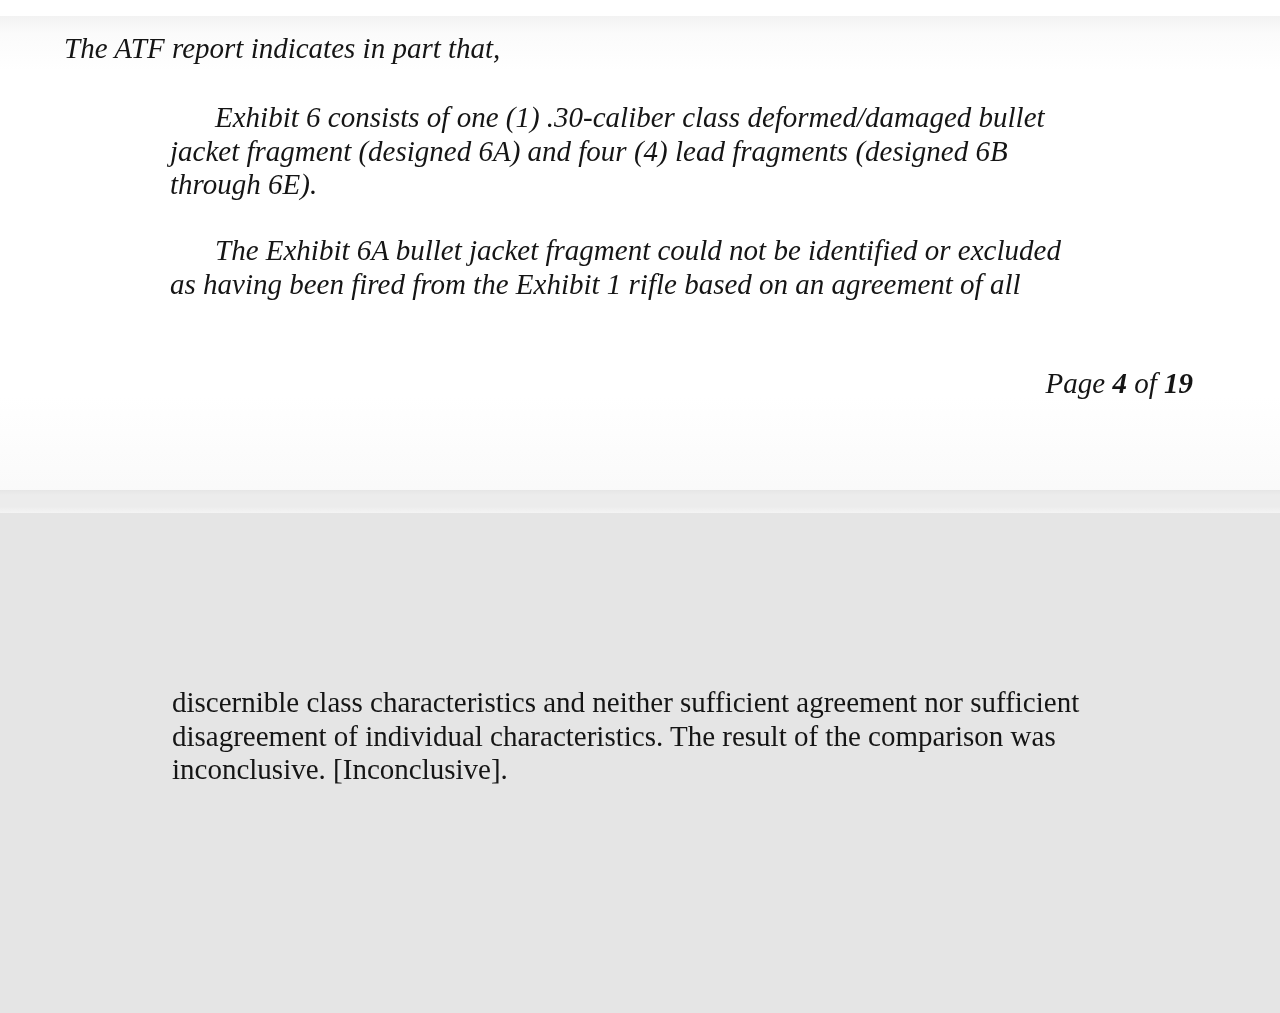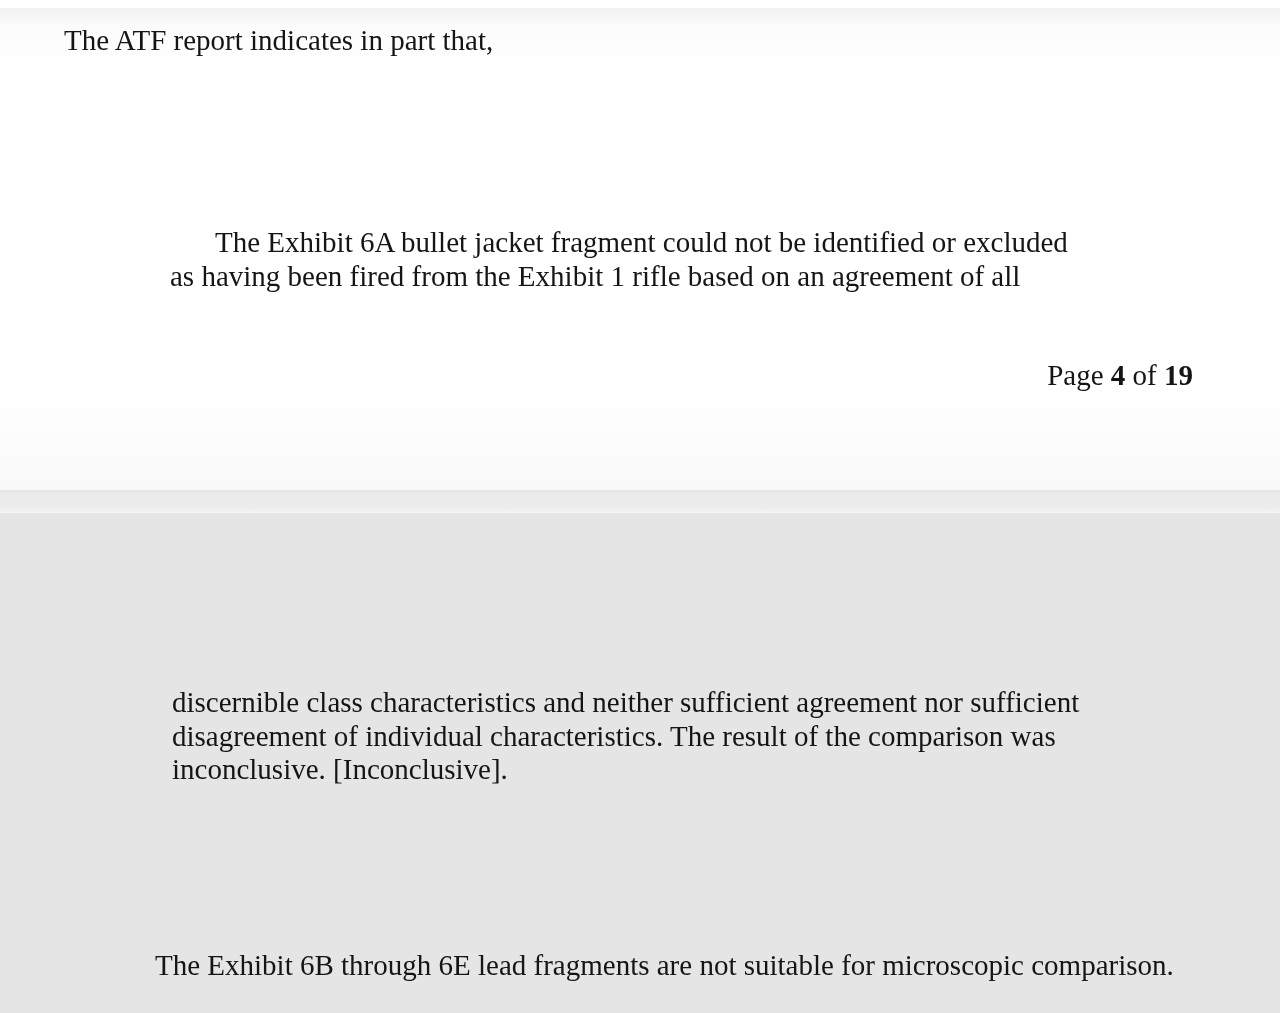--- a/index.html
+++ b/index.html
@@ -18,23 +18,24 @@
     font-size: 29px;
     line-height: 33.5px;
   }
   .page {
     position: absolute;
     left: 0;
     width: 1280px;
     background: #ffffff;
   }
   .page1 {
-    top: 8px;
+    top: 16px;
     height: 490px;
     background: linear-gradient(180deg, #f2f2f2 0px, #fbfbfb 18px, #ffffff 55px, #ffffff 380px, #fafafa 470px, #f7f7f7 490px);
+    font-style: italic;
   }
   .page2 {
     top: 513px;
     height: 500px;
     background: #e5e5e5;
   }
   .separator {
     position: absolute;
     left: 0;
     top: 490px;
@@ -57,31 +58,33 @@
   .closing     { left: 155px; top: 436px; width: 1100px; }
 </style>
 </head>
 <body>
 
 <div class="viewport">
 
   <section class="page page1">
     <p class="tblock intro">The ATF report indicates in part that,</p>
 
+    <p class="tblock quote1">Exhibit 6 consists of one (1) .30-caliber class deformed/damaged bullet
+jacket fragment (designed 6A) and four (4) lead fragments (designed 6B
+through 6E).</p>
 
     <p class="tblock quote2">The Exhibit 6A bullet jacket fragment could not be identified or excluded
 as having been fired from the Exhibit 1 rifle based on an agreement of all</p>
 
     <p class="tblock pgfooter"><span>Page </span><span class="b">4</span><span> of </span><span class="b">19</span></p>
   </section>
 
   <div class="separator"></div>
 
   <section class="page page2">
     <p class="tblock cont1">discernible class characteristics and neither sufficient agreement nor sufficient
 disagreement of individual characteristics. The result of the comparison was
 inconclusive. [Inconclusive].</p>
 
 
-    <p class="tblock closing">The Exhibit 6B through 6E lead fragments are not suitable for microscopic comparison.</p>
   </section>
 
 </div>
 
 </body></html>

